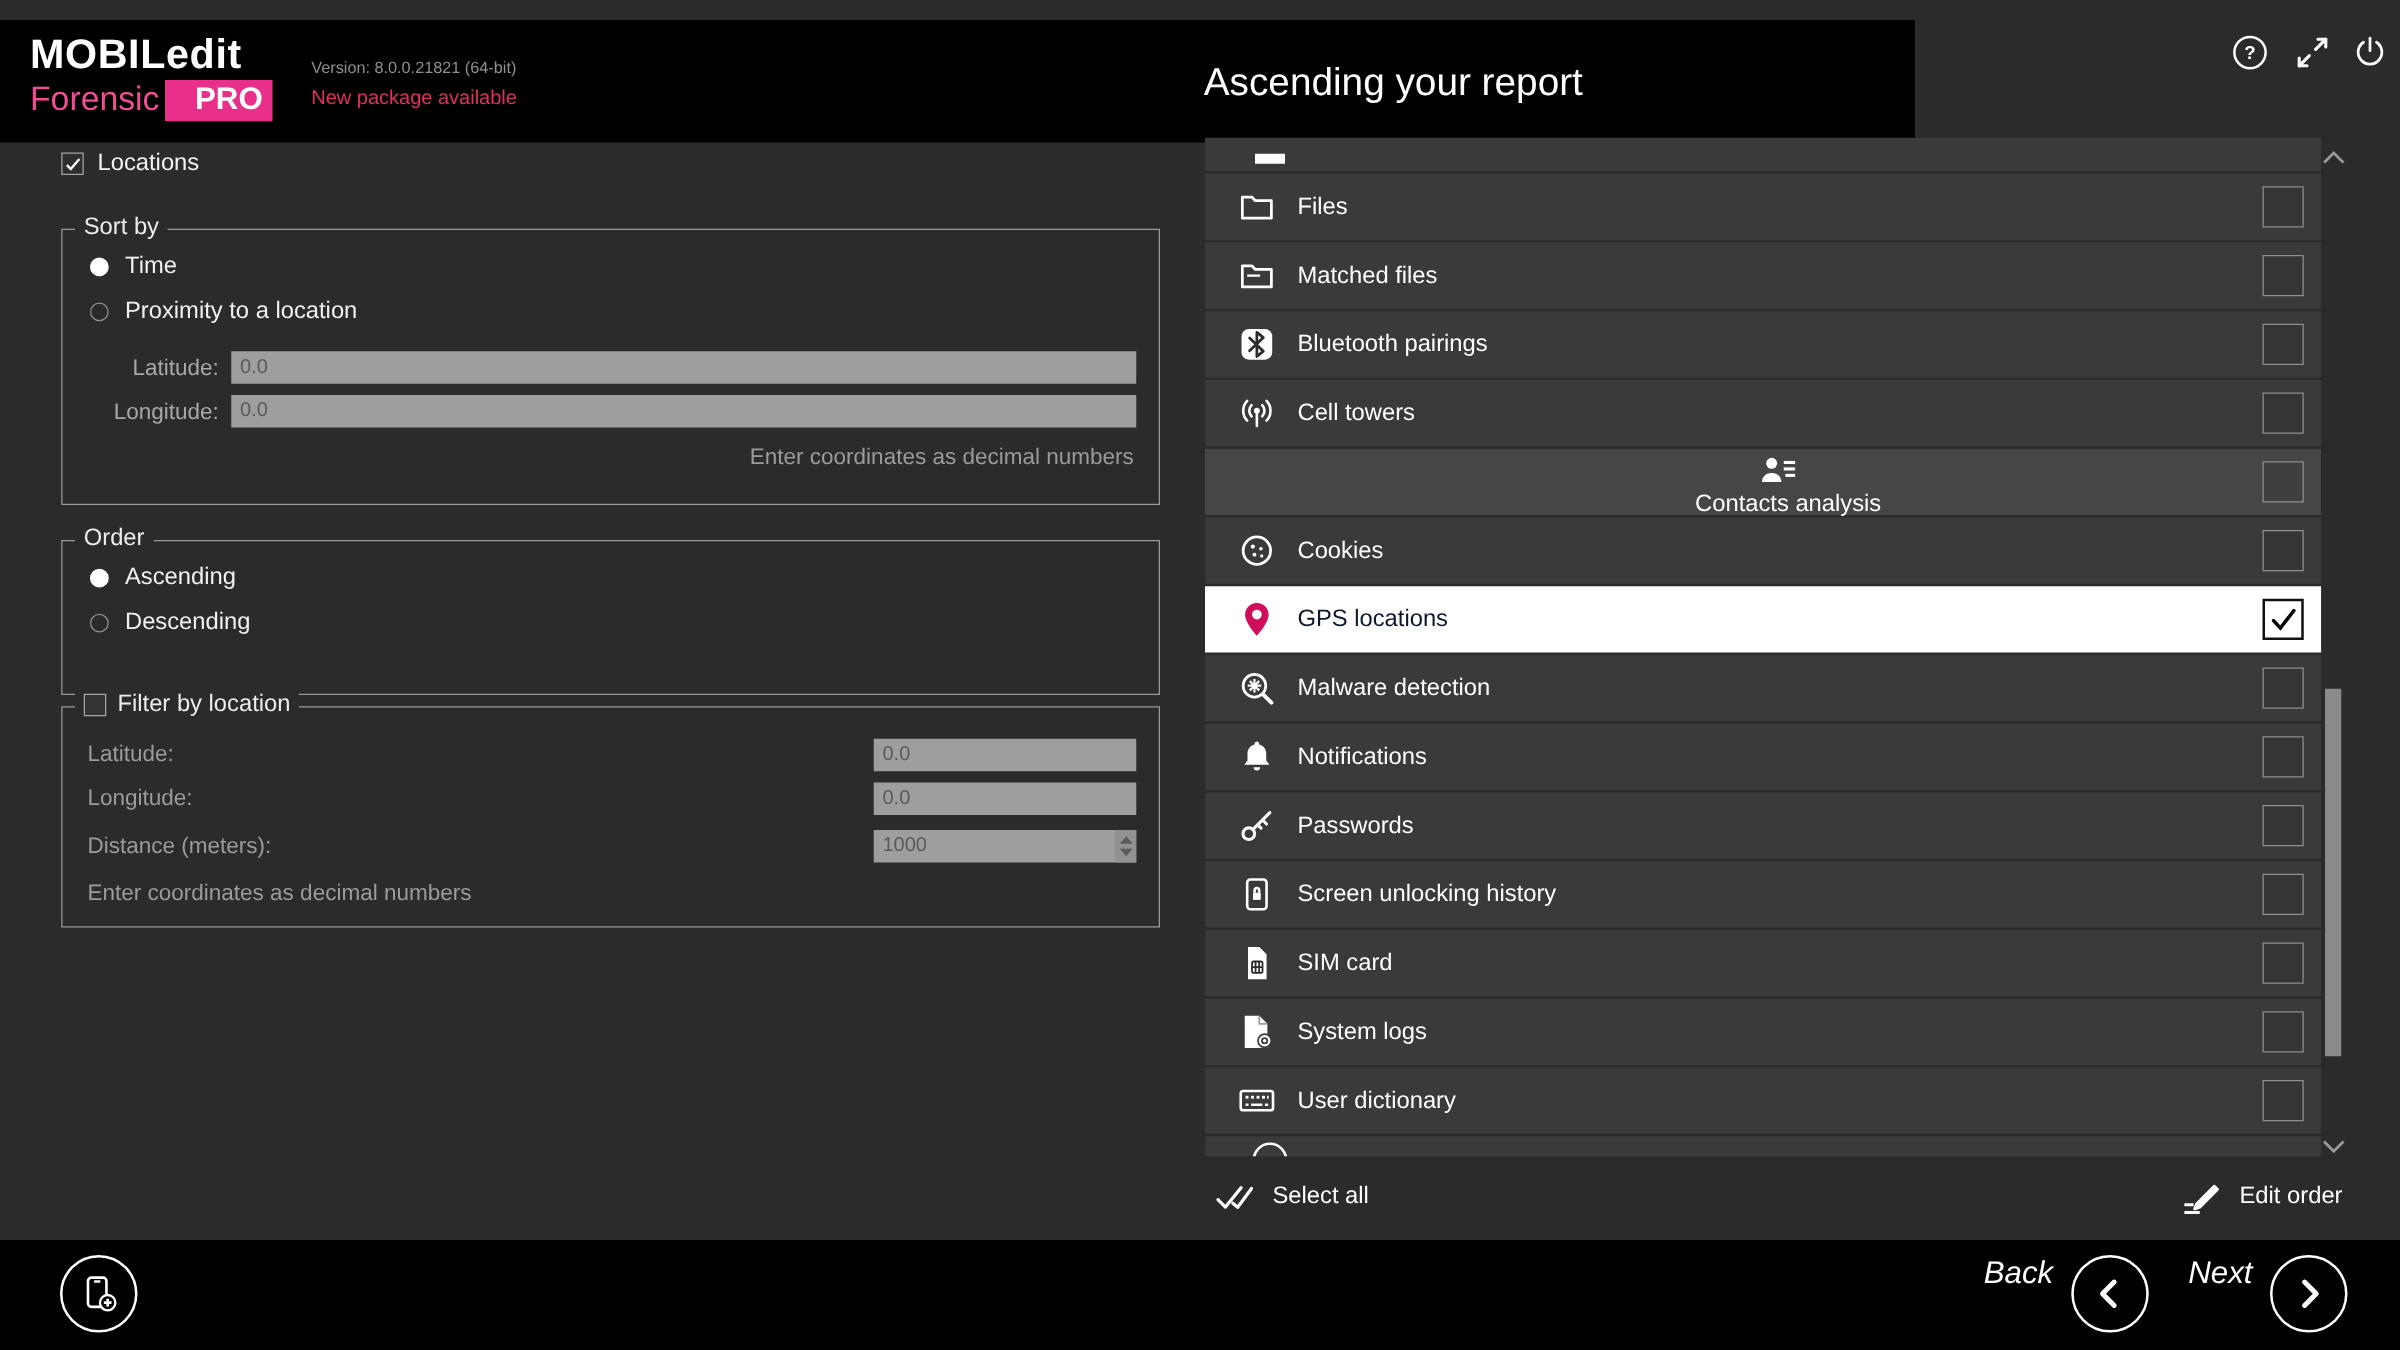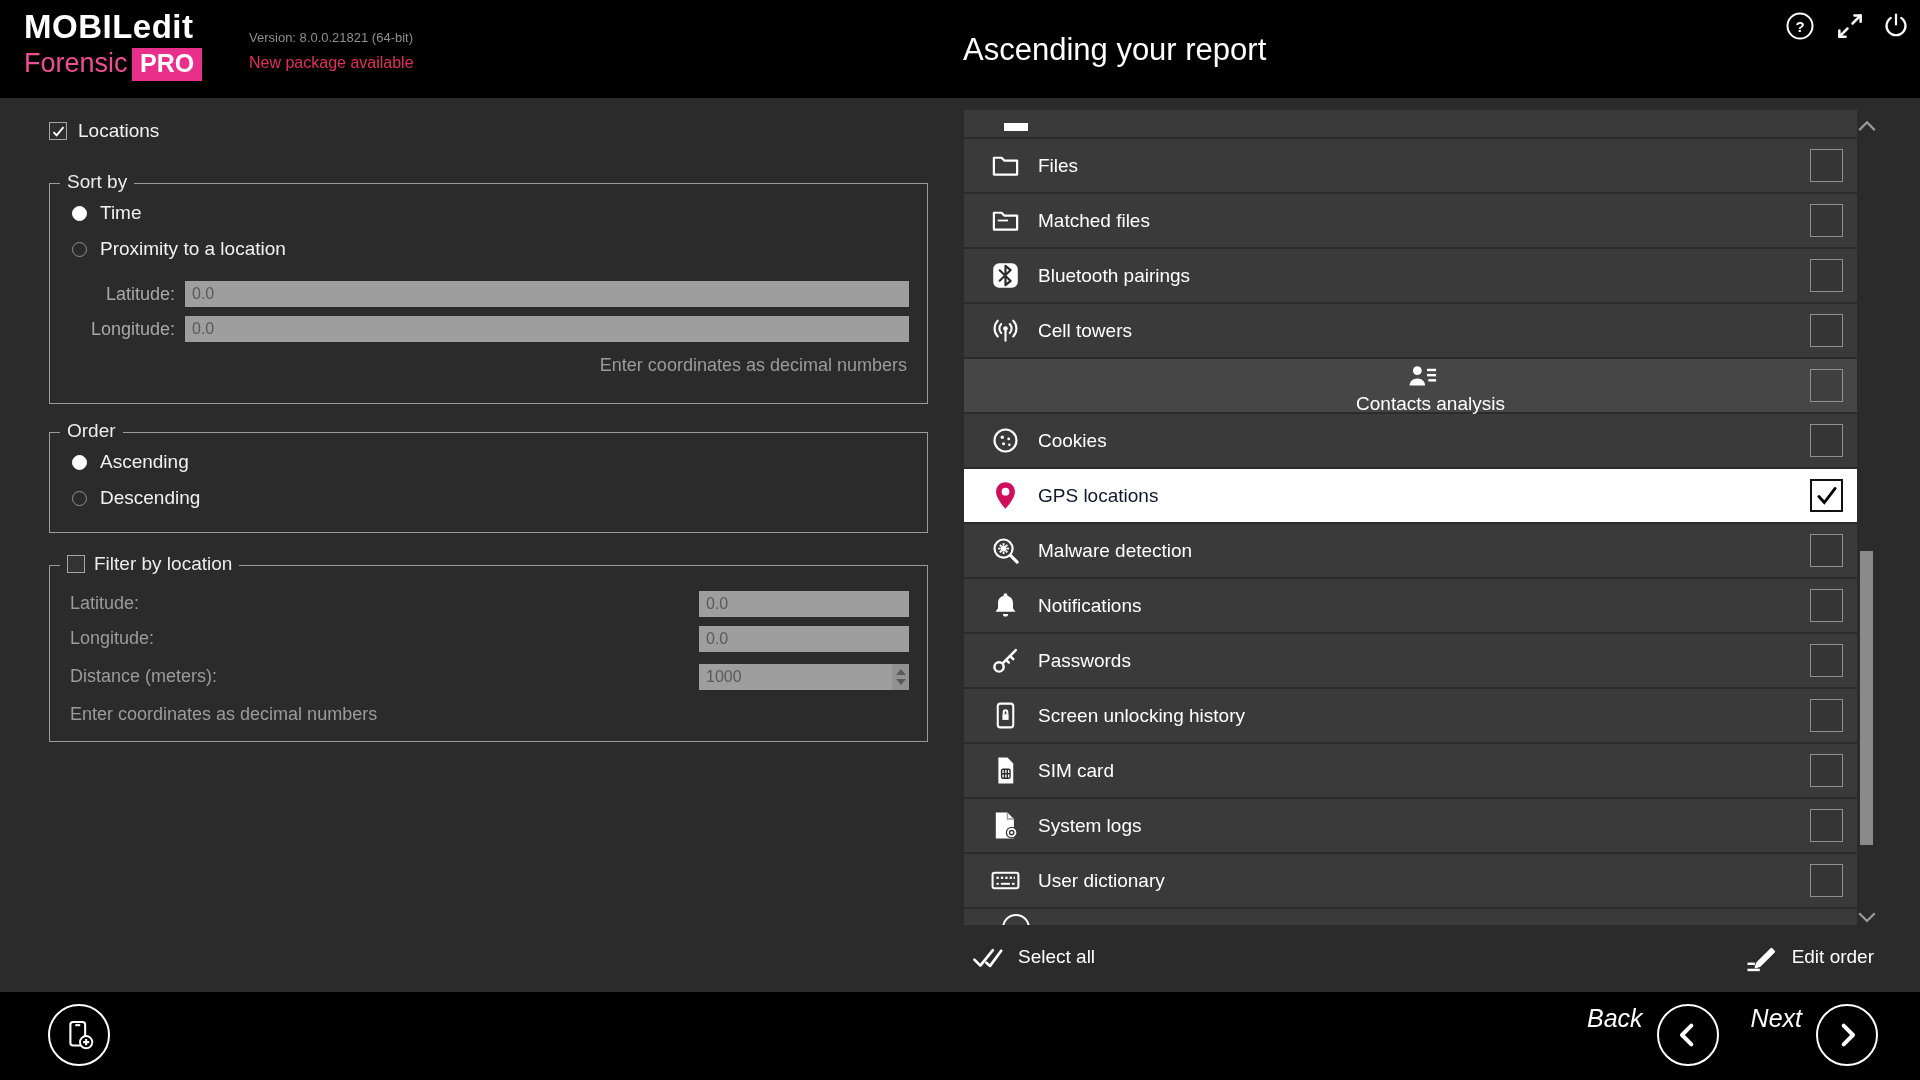--- a/index.html
+++ b/index.html
@@ -1,24 +1,24 @@
 <!DOCTYPE html>
 <html><head>
 <meta charset="utf-8">
 <style>
   html,body{margin:0;padding:0;background:#1a1a1a;}
   #app{position:relative;width:1920px;height:1080px;background:#2b2b2b;overflow:hidden;
        font-family:"Liberation Sans",sans-serif;color:#fff;}
 
   
-  .header{position:absolute;left:0;top:0;width:1920px;height:98px;background:#000;}
+  .header{position:absolute;left:0;top:16px;width:1532px;height:98px;background:#000;}
   .logo-line1{position:absolute;left:24px;top:8px;font-size:33px;font-weight:bold;color:#fff;letter-spacing:.5px;}
   .logo-line2{position:absolute;left:24px;top:48px;font-size:27px;color:#ee4f93;}
   .logo-badge{position:absolute;left:132px;top:48px;background:#e8308a;color:#fff;font-size:25px;font-weight:bold;
-              padding:1px 8px 3px 8px;}
+              padding:1px 8px 3px 24px;}
   .version{position:absolute;left:249px;top:30px;font-size:13px;color:#8f8f8f;}
   .update-notice{position:absolute;left:249px;top:54px;font-size:16px;color:#e0315a;}
   .page-title{position:absolute;left:963px;top:32px;font-size:31px;font-weight:300;color:#fff;}
   .hicon{position:absolute;top:8px;width:36px;height:36px;display:flex;align-items:center;justify-content:center;cursor:pointer;}
   .hicon svg{width:30px;height:30px;}
 
   
   .cbx{width:18px;height:18px;border:1px solid #a5a5a5;box-sizing:border-box;background:#2e2e2e;
        display:inline-flex;align-items:center;justify-content:center;}
   .cbx svg{width:15px;height:15px;}
@@ -125,21 +125,21 @@
     <span class="radio" style="left:22px;top:58px;"></span>
     <span class="rolabel" style="left:50px;top:54px;">Proximity to a location</span>
 
     <span class="flabel right" style="left:20px;top:100px;width:105px;">Latitude:</span>
     <input class="ginput" style="left: 135px; top: 97px; width: 724px;" value="0.0">
     <span class="flabel right" style="left:20px;top:135px;width:105px;">Longitude:</span>
     <input class="ginput" style="left: 135px; top: 132px; width: 724px;" value="0.0">
     <span class="hint" style="right:20px;top:171px;">Enter coordinates as decimal numbers</span>
   </div>
 
-  <div class="groupbox" style="left:49px;top:432px;width:879px;height:101px;">
+  <div class="groupbox" style="left:49px;top:432px;width:879px;height:124px;">
     <div class="legend">Order</div>
     <span class="radio sel" style="left:22px;top:22px;"></span>
     <span class="rolabel" style="left:50px;top:18px;">Ascending</span>
     <span class="radio" style="left:22px;top:58px;"></span>
     <span class="rolabel" style="left:50px;top:54px;">Descending</span>
   </div>
 
   <div class="groupbox" style="left:49px;top:565px;width:879px;height:177px;">
     <div class="legend">
       <span class="cbx" style="background:#333;"></span>

